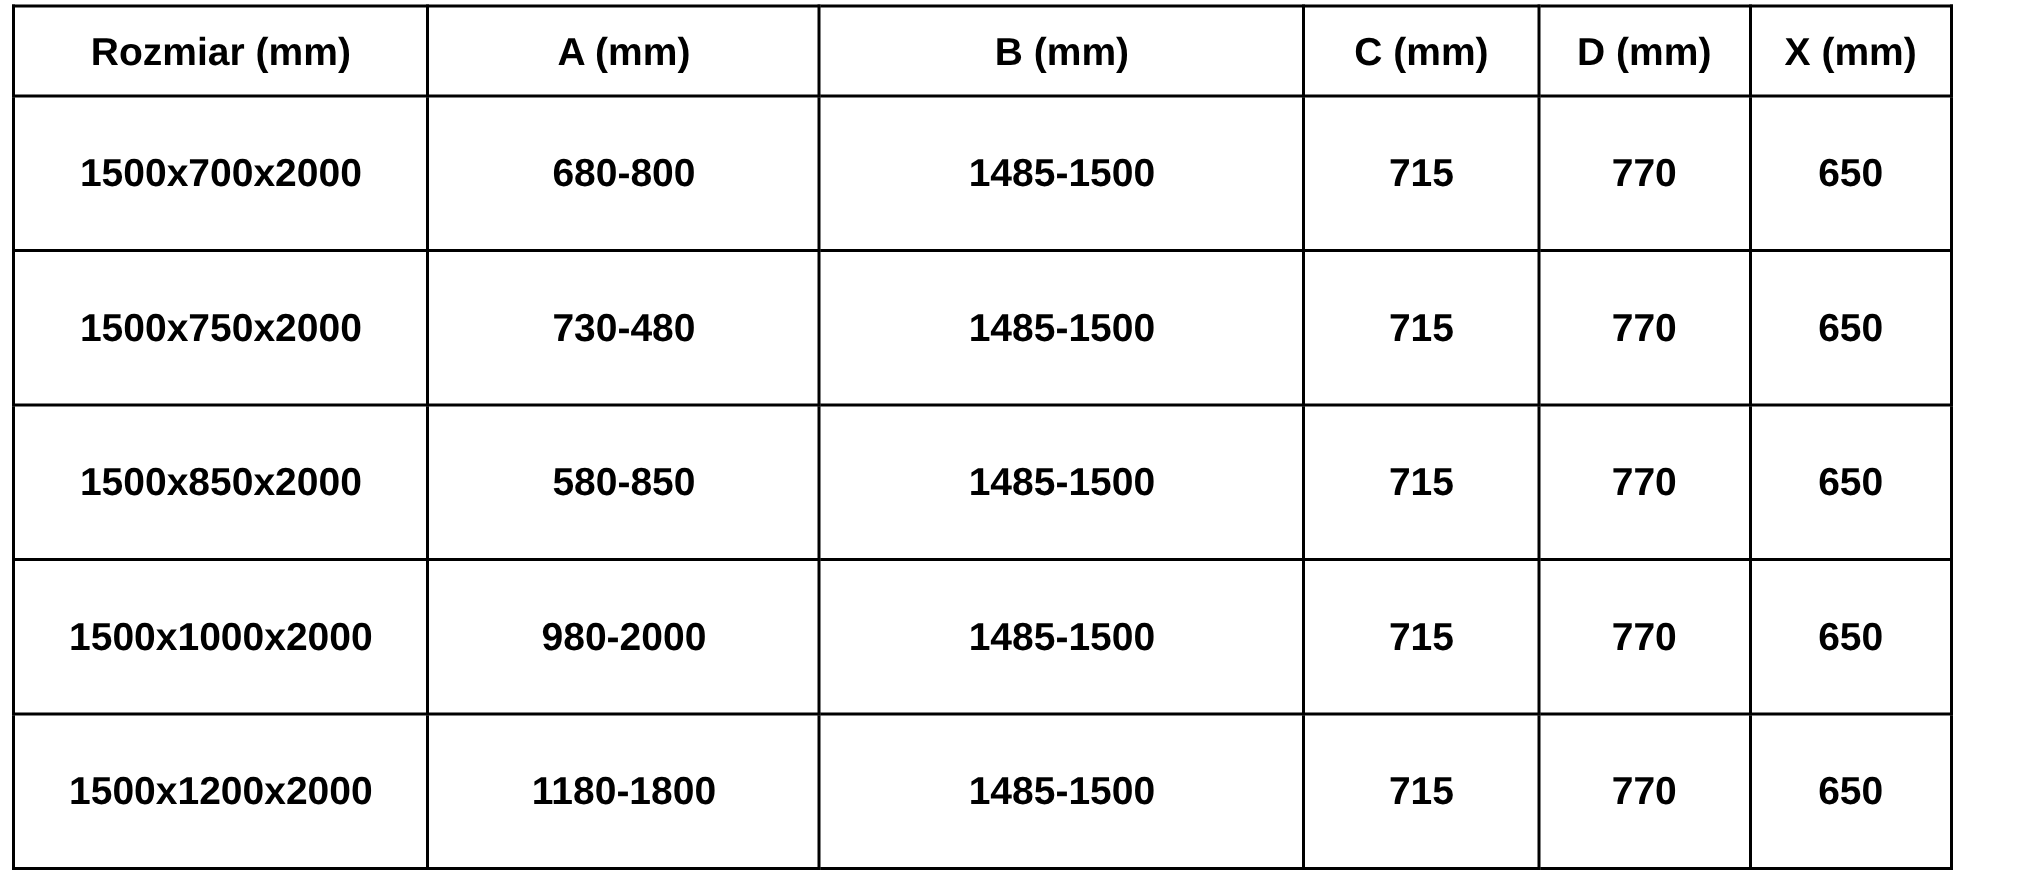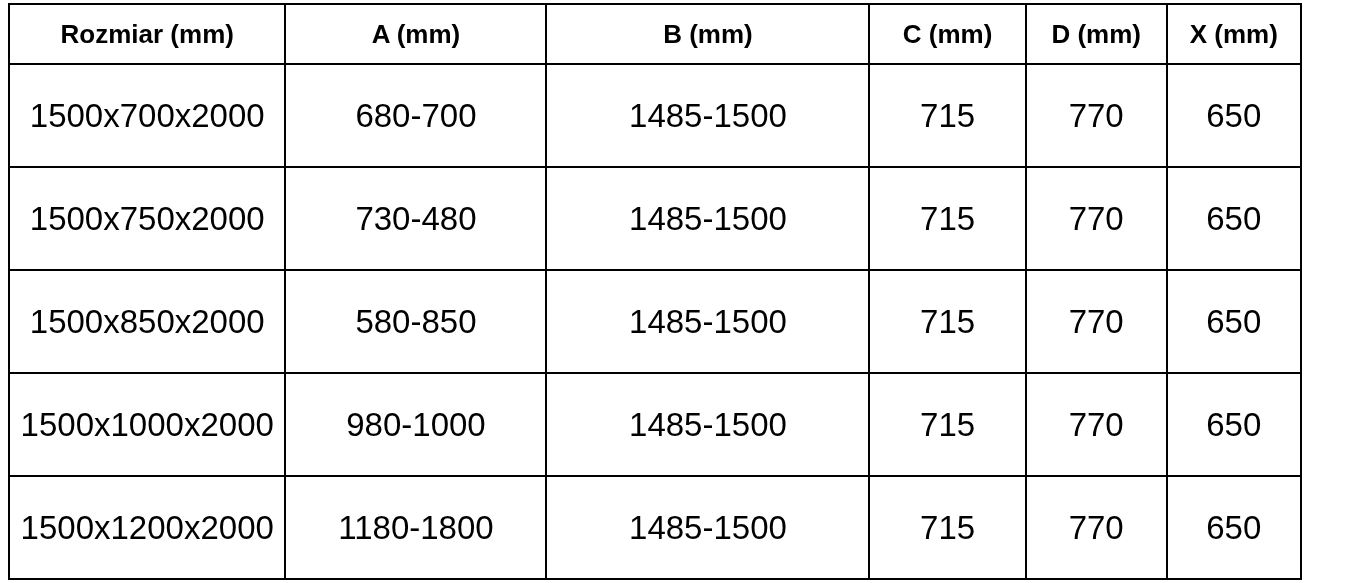--- a/index.html
+++ b/index.html
@@ -35,22 +35,22 @@
     white-space: nowrap;
     overflow: hidden;
     color: #000000;
   }
   .spec-table th {
     font-size: 26px;
     font-weight: bold;
     height: 58px;
   }
   .spec-table td {
-    font-size: 33px;
-    font-weight: normal;
+    font-size: 26px;
+    font-weight: bold;
   }
   
   .col-rozmiar { width: 21.4%; }
   .col-a       { width: 20.2%; }
   .col-b       { width: 25.0%; }
   .col-c       { width: 12.1%; }
   .col-d       { width: 10.9%; }
   .col-x       { width: 10.4%; }
 </style>
 </head>
@@ -71,21 +71,21 @@
       <th>A (mm)</th>
       <th>B (mm)</th>
       <th>C (mm)</th>
       <th>D (mm)</th>
       <th>X (mm)</th>
     </tr>
   </thead>
   <tbody>
       <tr>
         <td>1500x700x2000</td>
-        <td>680-700</td>
+        <td>680-800</td>
         <td>1485-1500</td>
         <td>715</td>
         <td>770</td>
         <td>650</td>
       </tr>
       <tr>
         <td>1500x750x2000</td>
         <td>730-480</td>
         <td>1485-1500</td>
         <td>715</td>
@@ -95,21 +95,21 @@
       <tr>
         <td>1500x850x2000</td>
         <td>580-850</td>
         <td>1485-1500</td>
         <td>715</td>
         <td>770</td>
         <td>650</td>
       </tr>
       <tr>
         <td>1500x1000x2000</td>
-        <td>980-1000</td>
+        <td>980-2000</td>
         <td>1485-1500</td>
         <td>715</td>
         <td>770</td>
         <td>650</td>
       </tr>
       <tr>
         <td>1500x1200x2000</td>
         <td>1180-1800</td>
         <td>1485-1500</td>
         <td>715</td>

